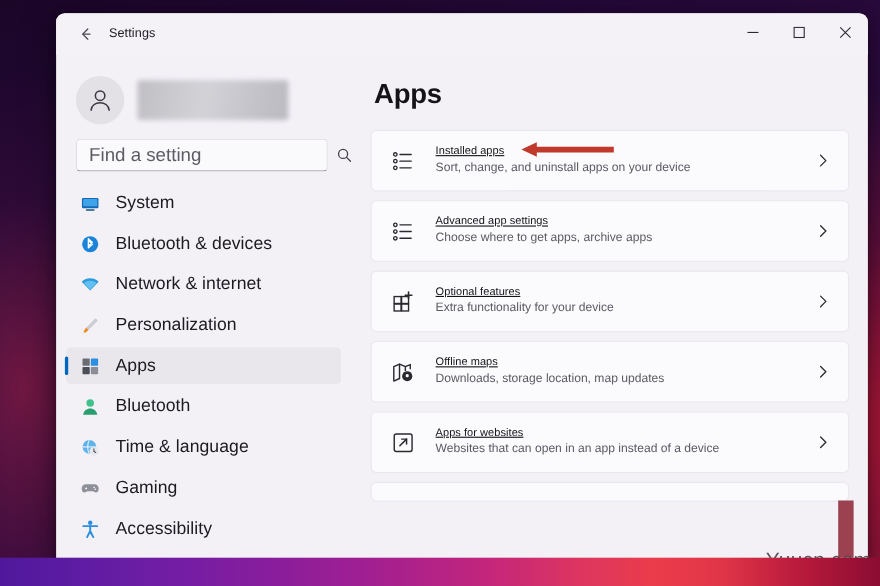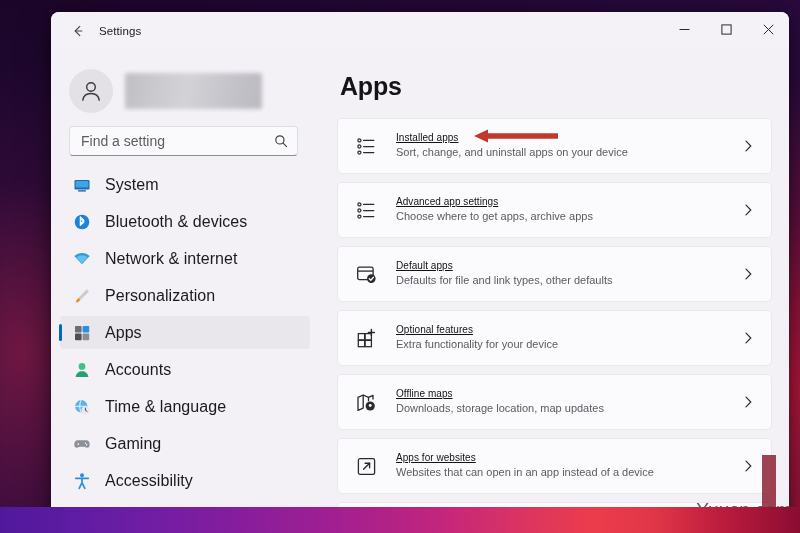--- a/index.html
+++ b/index.html
@@ -132,21 +132,21 @@
     display: flex;
     align-items: center;
     padding: 0 9px 0 11px;
   }
   .searchbox input {
     flex: 1;
     border: none;
     outline: none;
     background: transparent;
     font-family: "Liberation Sans", sans-serif;
-    font-size: 14px;
+    font-size: 17px;
     color: #1c1b20;
   }
   .searchbox input::placeholder { color: #5d5b63; }
   .search-icon { color: #3f3e45; display: flex; margin-left: 4px; }
 
   .navlist { margin-top: 12px; padding: 0 5px 0 9px; overflow: hidden; }
   .navitem {
     position: relative;
     height: 33px;
     display: flex;
@@ -379,21 +379,21 @@
             <span class="nav-label">Apps</span>
           </div>
 
           <div class="navitem">
             <span class="nav-ico">
               <svg width="18" height="18" viewBox="0 0 18 18">
                 <circle cx="9" cy="5.4" r="3.4" fill="#3fc28a"></circle>
                 <path d="M2.6 16c0.5-3.8 3.4-5.7 6.4-5.7s5.9 1.9 6.4 5.7z" fill="#2a9e6e"></path>
               </svg>
             </span>
-            <span class="nav-label">Accounts</span>
+            <span class="nav-label">Bluetooth</span>
           </div>
 
           <div class="navitem">
             <span class="nav-ico">
               <svg width="18" height="18" viewBox="0 0 18 18">
                 <circle cx="8.3" cy="8.3" r="6.2" fill="#5fb3e8"></circle>
                 <path d="M8.3 2.1c-2 2-2 10.4 0 12.4M2.1 8.3h12.4" stroke="#ffffff" stroke-width="0.85" fill="none"></path>
                 <circle cx="12.4" cy="12.4" r="4" fill="#e7e9ec"></circle>
                 <path d="M12.4 10.1v2.3l1.6 1" stroke="#4a4c54" stroke-width="1" fill="none" stroke-linecap="round"></path>
               </svg>
@@ -468,39 +468,20 @@
             <div class="card-title">Advanced app settings</div>
             <div class="card-sub">Choose where to get apps, archive apps</div>
           </div>
           <span class="chev">
             <svg width="14" height="14" viewBox="0 0 14 14" fill="none">
               <path d="M5 2.2 9.8 7 5 11.8" stroke="currentColor" stroke-width="1.2" stroke-linecap="round" stroke-linejoin="round"></path>
             </svg>
           </span>
         </div>
 
-        <div class="card">
-          <span class="card-ico">
-            <svg width="21" height="21" viewBox="0 0 21 21" fill="none">
-              <rect x="1.7" y="3.2" width="15.4" height="12.4" rx="1.7" stroke="currentColor" stroke-width="1.3"></rect>
-              <path d="M1.7 7.1h15.4" stroke="currentColor" stroke-width="1.3"></path>
-              <circle cx="15.3" cy="14.6" r="4.3" fill="currentColor"></circle>
-              <path d="M13.3 14.7 14.8 16.2 17.4 13.2" stroke="#fbfafc" stroke-width="1.35" fill="none" stroke-linecap="round" stroke-linejoin="round"></path>
-            </svg>
-          </span>
-          <div class="card-texts">
-            <div class="card-title">Default apps</div>
-            <div class="card-sub">Defaults for file and link types, other defaults</div>
-          </div>
-          <span class="chev">
-            <svg width="14" height="14" viewBox="0 0 14 14" fill="none">
-              <path d="M5 2.2 9.8 7 5 11.8" stroke="currentColor" stroke-width="1.2" stroke-linecap="round" stroke-linejoin="round"></path>
-            </svg>
-          </span>
-        </div>
 
         <div class="card">
           <span class="card-ico">
             <svg width="21" height="21" viewBox="0 0 21 21" fill="none">
               <rect x="2.3" y="5.6" width="6.3" height="6.3" stroke="currentColor" stroke-width="1.25"></rect>
               <rect x="2.3" y="12.4" width="6.3" height="6.3" stroke="currentColor" stroke-width="1.25"></rect>
               <rect x="9.1" y="12.4" width="6.3" height="6.3" stroke="currentColor" stroke-width="1.25"></rect>
               <rect x="9.1" y="5.6" width="6.3" height="6.3" stroke="currentColor" stroke-width="1.25"></rect>
               <path d="M15.4 1.4v6M12.4 4.4h6" stroke="currentColor" stroke-width="1.45" stroke-linecap="round"></path>
             </svg>

